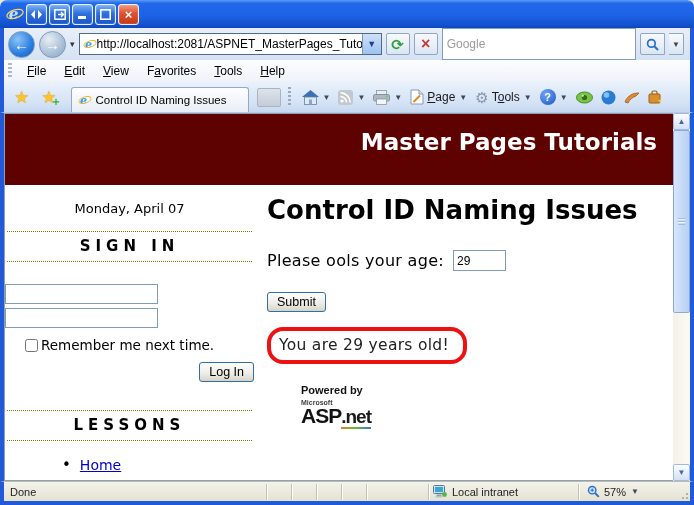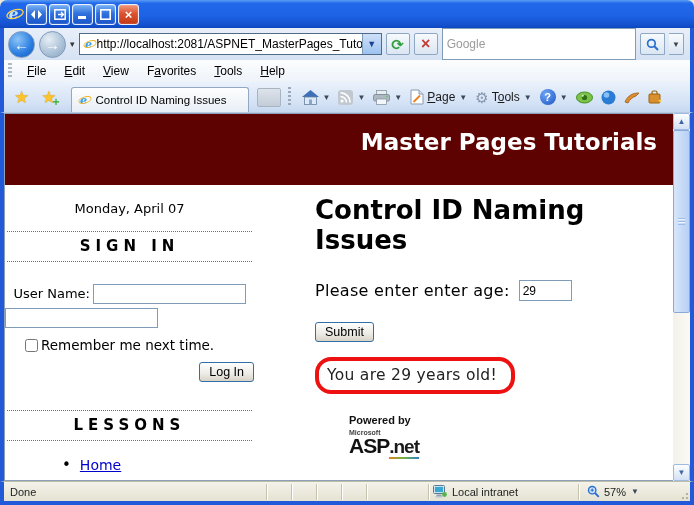--- a/index.html
+++ b/index.html
@@ -68,21 +68,21 @@
   .tb-caret { font-size:8px; color:#3a4a5c; margin-left:1px; }
   .gear-glyph { font-size:15px; color:#8796ad; line-height:1; }
   .help-circle { width:16px; height:16px; border-radius:50%; background:radial-gradient(circle at 35% 30%,#6fa4f5,#1b55c4);
     color:#fff; font-size:11px; font-weight:bold; display:flex; align-items:center; justify-content:center; }
 
   
   .content { flex:1; display:flex; background:#fff; border-left:4px solid #2159d8; border-right:4px solid #2159d8; overflow:hidden; }
   .page-inner { flex:1; display:flex; flex-direction:column; overflow:hidden; border:1px solid #8ca0b8; border-right:0; }
   .banner { height:71px; flex:0 0 71px; background:#5e0101; display:flex; justify-content:flex-end; padding:15px 16px 0 0; }
   .banner-title { color:#fff; font-weight:bold; font-size:23px; font-family:"DejaVu Sans",sans-serif; }
-  .columns { flex:1; display:flex; overflow:hidden; font-family:"DejaVu Sans",sans-serif;gap:48px; }
+  .columns { flex:1; display:flex; overflow:hidden; font-family:"DejaVu Sans",sans-serif; }
 
   .sidebar { width:249px; flex:0 0 249px; padding-top:8px; }
   .side-date { text-align:center; font-size:13px; margin-top:8px; }
   .side-head { margin:15px 2px 0 2px; border-top:1px dotted #827d00; border-bottom:1px dotted #827d00;
     padding:5px 0 6px 0; text-align:center; font-weight:bold; font-size:15px; letter-spacing:5px; }
   .form-row { display:flex; align-items:flex-start; margin-top:4px; }
   .form-label { width:88px; text-align:right; font-size:13px; line-height:1.2; padding-right:3px; padding-top:2px; }
   .xp-input { width:153px; height:20px; border:1px solid #7f9db9; font-size:12px; padding:1px 3px; outline:0; }
   .first-row { margin-top:22px; }
   .checkbox-row { margin-top:9px; margin-left:20px; display:flex; align-items:center; font-size:13.5px; }
@@ -300,21 +300,20 @@
   <div class="content">
     <div class="page-inner">
       <div class="banner">
         <div class="banner-title">Master Pages Tutorials</div>
       </div>
       <div class="columns">
         <div class="sidebar">
           <div class="side-date">Monday, April 07</div>
           <div class="side-head">SIGN IN</div>
           <div class="form-row first-row">
-            <div class="form-label">User Name:</div>
             <input class="xp-input" type="text" style="">
           </div>
           <div class="form-row">
             <input class="xp-input" type="password" style="">
           </div>
           <div class="checkbox-row">
             <input type="checkbox" style="">
             <span>Remember me next time.</span>
           </div>
           <div class="login-row">
@@ -324,21 +323,21 @@
           <div class="lessons-list">
             <div class="bullet-item">
               <span class="bullet">•</span>
               <a class="side-link" href="#">Home</a>
             </div>
           </div>
         </div>
         <div class="main">
           <div class="main-heading">Control ID Naming Issues</div>
           <div class="age-row">
-            <span>Please enter enter age:</span>
+            <span>Please ools your age:</span>
             <input class="age-input" type="text" value="29" style="">
           </div>
           <div class="submit-row">
             <button class="xp-button">Submit</button>
           </div>
           <div class="result-box">
             <span class="result-text">You are 29 years old!</span>
           </div>
           <div class="logo">
             <div class="logo-powered">Powered by</div>

